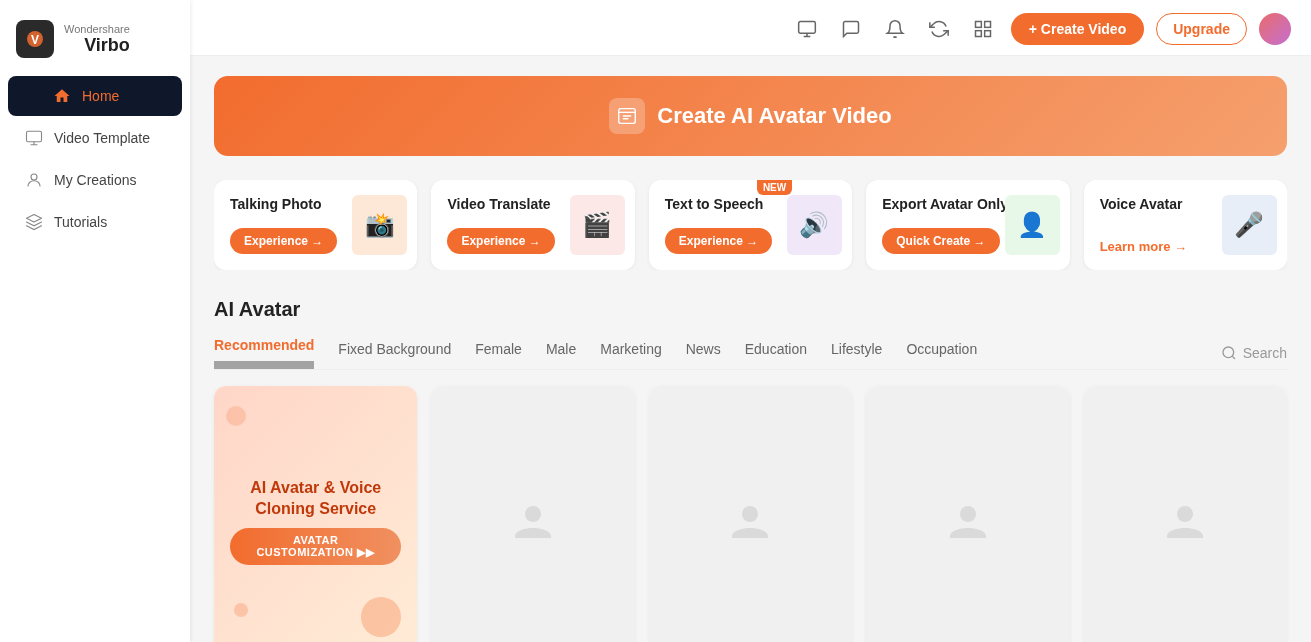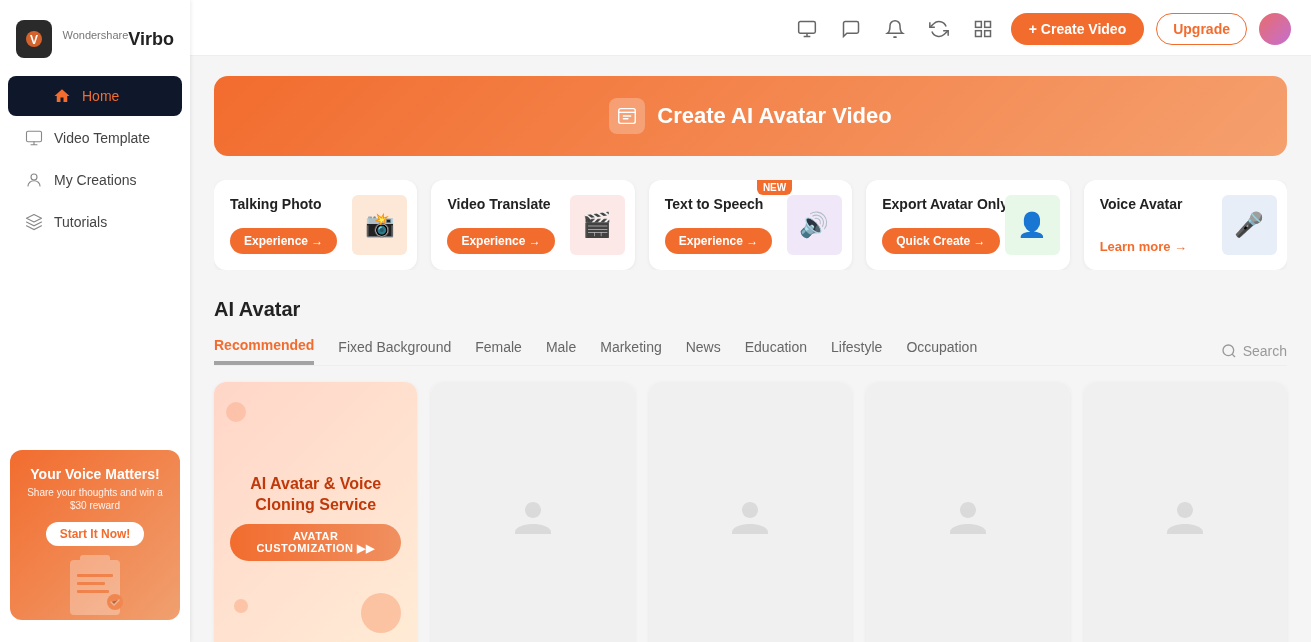--- a/index.html
+++ b/index.html
@@ -23,21 +23,21 @@
       gap: 10px;
     }
     #logo-icon {
       width: 38px; height: 38px;
       background: #2a2a2a;
       border-radius: 8px;
       display: flex; align-items: center; justify-content: center;
       overflow: hidden;
     }
     #logo-icon svg { width: 28px; height: 28px; }
-    #logo-text { display: flex; flex-direction: row; }
+    #logo-text { display: flex; flex-direction: column; align-items: flex-end; }
 
     .nav-item {
       display: flex;
       align-items: center;
       gap: 10px;
       padding: 10px 16px;
       cursor: pointer;
       border-radius: 8px;
       margin: 2px 8px;
       font-size: 14px;
@@ -265,21 +265,21 @@
     .tab-item {
       font-size: 14px;
       color: #666;
       cursor: pointer;
       padding-bottom: 8px;
       white-space: nowrap;
     }
     .tab-item.active {
       color: #f26c2e;
       font-weight: 600;
-      border-bottom: 4px solid #a3a3a3;
+      border-bottom: 8px solid #a3a3a3;
     }
     .tab-search {
       margin-left: auto;
       display: flex;
       align-items: center;
       gap: 6px;
       color: #999;
       font-size: 14px;
     }
 
@@ -397,37 +397,20 @@
       <div class="nav-icon">
         <svg width="18" height="18" viewBox="0 0 24 24" fill="none">
             <path d="M12 2L2 7l10 5 10-5-10-5z" stroke="#888" stroke-width="1.5" stroke-linejoin="round"></path>
             <path d="M2 17l10 5 10-5M2 12l10 5 10-5" stroke="#888" stroke-width="1.5" stroke-linecap="round"></path>
           </svg>
       </div>
       <span>Tutorials</span>
     </div>
   </nav>
 
-  <div id="promo-card">
-    <div id="promo-title">Your Voice Matters!</div>
-    <div id="promo-sub">Share your thoughts and win a $30 reward</div>
-    <button id="promo-btn">Start It Now!</button>
-
-    <div class="promo-decoration" style="bottom:0;position:absolute;width:100%;height:70px;opacity:0.3;">
-      <svg width="80" height="70" viewBox="0 0 80 70">
-        <rect x="15" y="10" width="50" height="55" rx="4" fill="white"></rect>
-        <rect x="25" y="5" width="30" height="10" rx="3" fill="white"></rect>
-        <rect x="22" y="24" width="36" height="3" rx="1" fill="#f26c2e"></rect>
-        <rect x="22" y="32" width="28" height="3" rx="1" fill="#f26c2e"></rect>
-        <rect x="22" y="40" width="32" height="3" rx="1" fill="#f26c2e"></rect>
-        <circle cx="60" cy="52" r="8" fill="#f26c2e"></circle>
-        <path d="M56 52l3 3 5-5" stroke="white" stroke-width="1.5" stroke-linecap="round"></path>
-      </svg>
-    </div>
-  </div>
 </div>
 
 <div id="main">
 
   <div id="topbar">
     <div class="topbar-icon">
       <svg width="20" height="20" viewBox="0 0 24 24" fill="none" stroke="#666" stroke-width="1.8">
           <rect x="2" y="3" width="20" height="14" rx="2"></rect>
           <path d="M8 21h8M12 17v4"></path>
         </svg>

